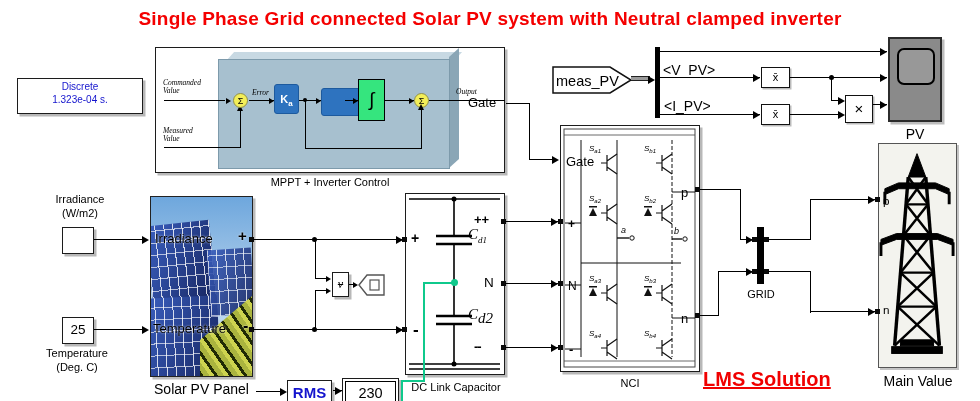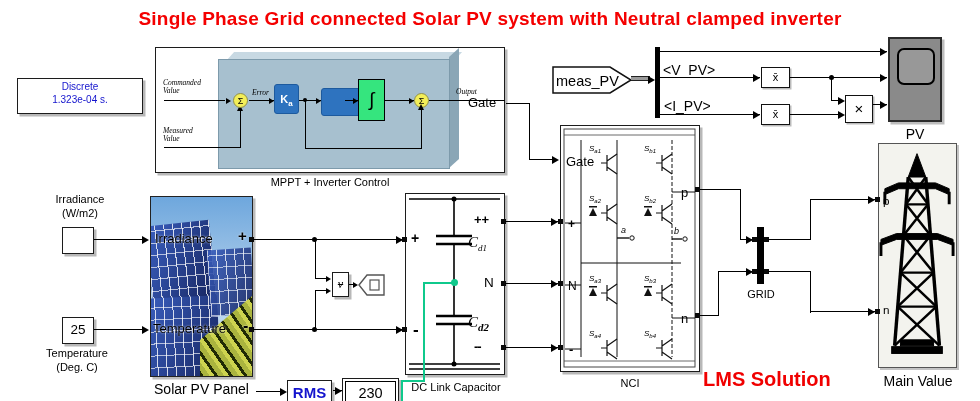--- a/index.html
+++ b/index.html
@@ -25,22 +25,22 @@
   .meanblk{position:absolute;background:#fff;border:1.3px solid #111;box-shadow:1.5px 1.5px 0 #bbb;
     text-align:center;font-size:11px;line-height:18px;box-sizing:border-box;}
   .mini-it{position:absolute;font-family:"Liberation Serif",serif;font-style:italic;font-size:7.5px;line-height:1.1;white-space:pre-line;}
   .gain{position:absolute;background:#2e73bf;border:1px solid #1d5a9e;border-radius:3px;color:#fff;
     text-align:center;font-weight:bold;font-size:11px;box-sizing:border-box;}
   .sum{position:absolute;width:15px;height:15px;border-radius:50%;background:#f3ee58;border:1px solid #8f8f4a;
     text-align:center;font-size:9px;line-height:15px;box-sizing:border-box;}
   .intg{position:absolute;background:#35e57e;border:1.3px solid #000;text-align:center;font-size:19px;box-sizing:border-box;}
   .panel3d{position:absolute;background:#a7c0cf;border:1px solid #7d9aab;box-sizing:border-box;}
   .dcport{position:absolute;font-weight:bold;font-size:14px;}
-  .serif-it{font-family:"Liberation Serif",serif;font-style:italic;margin-top:8px;}
-  .watermark{position:absolute;color:#f00000;font-weight:bold;font-size:20px;}
+  .serif-it{font-family:"Liberation Serif",serif;font-style:italic;}
+  .watermark{position:absolute;color:#f00000;font-weight:bold;font-size:20px;text-decoration:underline;}
   .photo{position:absolute;overflow:hidden;border:1.2px solid #222;box-shadow:2.5px 2.5px 0 rgba(160,160,160,.7);
     background:linear-gradient(180deg,#6ea7dd 0%,#a9cae9 45%,#d8e9f5 100%);box-sizing:border-box;}
   .spp{position:absolute;background:
       repeating-linear-gradient(90deg,rgba(255,255,255,.8) 0 1px,transparent 1px 9px),
       repeating-linear-gradient(0deg,rgba(255,255,255,.65) 0 1px,transparent 1px 12px),
       linear-gradient(115deg,#3a5fc0,#16245e);}
   .grass{position:absolute;background:repeating-linear-gradient(55deg,#202a05 0 3px,#aab43f 3px 8px,#cdd34f 8px 12px);
       clip-path:polygon(100% 0,100% 100%,0 100%,0 55%);}
   .ptxt{position:absolute;font-size:13px;color:#000;text-shadow:0 0 2px rgba(255,255,255,.9);white-space:nowrap;}
   .scope{position:absolute;background:#8a8a8a;border:2px solid #2c2c2c;box-shadow:2.5px 2.5px 0 #bdbdbd;box-sizing:border-box;}
@@ -177,21 +177,21 @@
   </div>
   <div class="dcport" style="left:411px;top:230px;">+</div>
   <div class="dcport" style="left:413px;top:320px;font-size:17px;">-</div>
   <div class="dcport" style="left:474px;top:212px;font-size:13px;">++</div>
   <div class="dcport" style="left:484px;top:275px;font-weight:normal;font-size:13.5px;">N</div>
   <div class="dcport" style="left:474px;top:339px;font-size:13px;letter-spacing:-1px;">--</div>
   <div class="abs serif-it" style="left:468px;top:226px;font-size:15px;">
     <span>C</span><sub style="font-size:9px;">d1</sub>
   </div>
   <div class="abs serif-it" style="left:468px;top:306px;font-size:15px;">
-    <span>C</span><sub style="font-size:11px;font-weight:bold;">d2</sub>
+    <span>C</span><sub style="font-size:15px;">d2</sub>
   </div>
   <div class="lbl" style="left:395px;top:381px;width:122px;">DC Link Capacitor</div>
 
   <i class="gw" style="left:423px;top:282px;width:33px;height:2px;"></i>
   <i class="gw" style="left:423px;top:282px;width:2px;height:100px;"></i>
   <i class="gw" style="left:401px;top:380px;width:24px;height:2px;"></i>
   <i class="gw" style="left:401px;top:380px;width:2px;height:21px;"></i>
   <i class="dot" style="left:451px;top:279px;width:7px;height:7px;background:#0fc98c;"></i>
 
   <i class="port" style="left:402px;top:237px;"></i>

